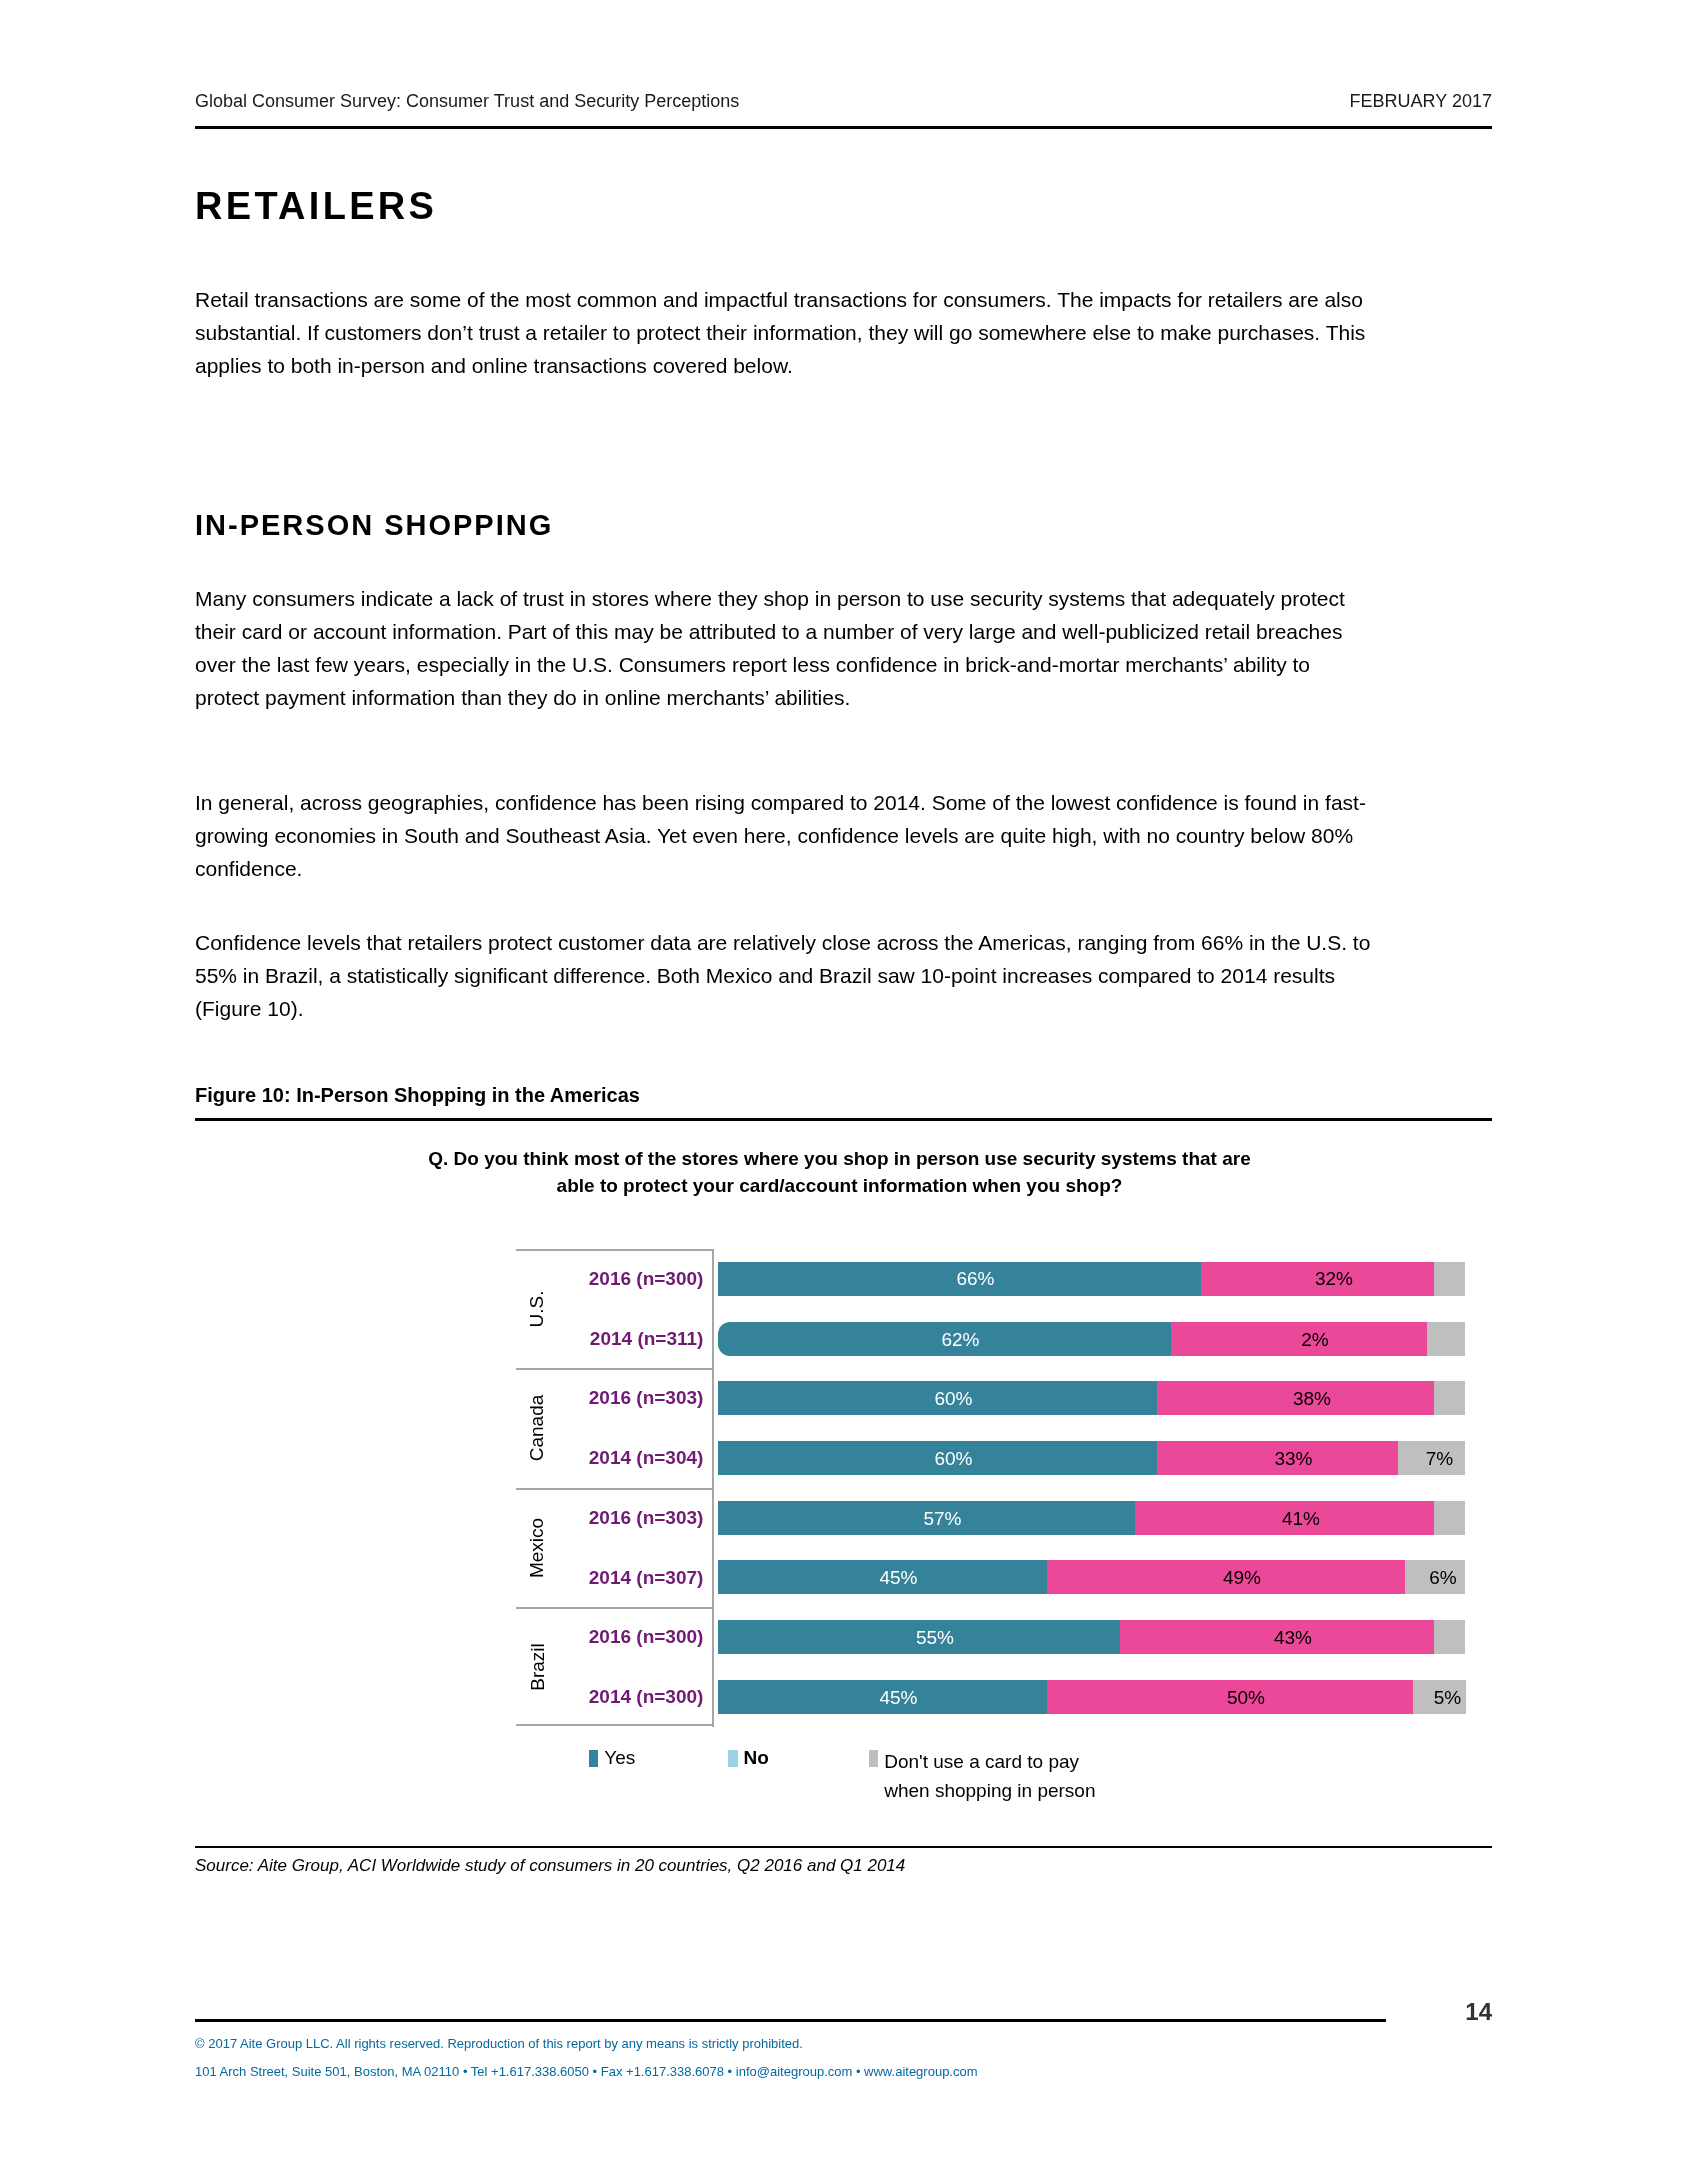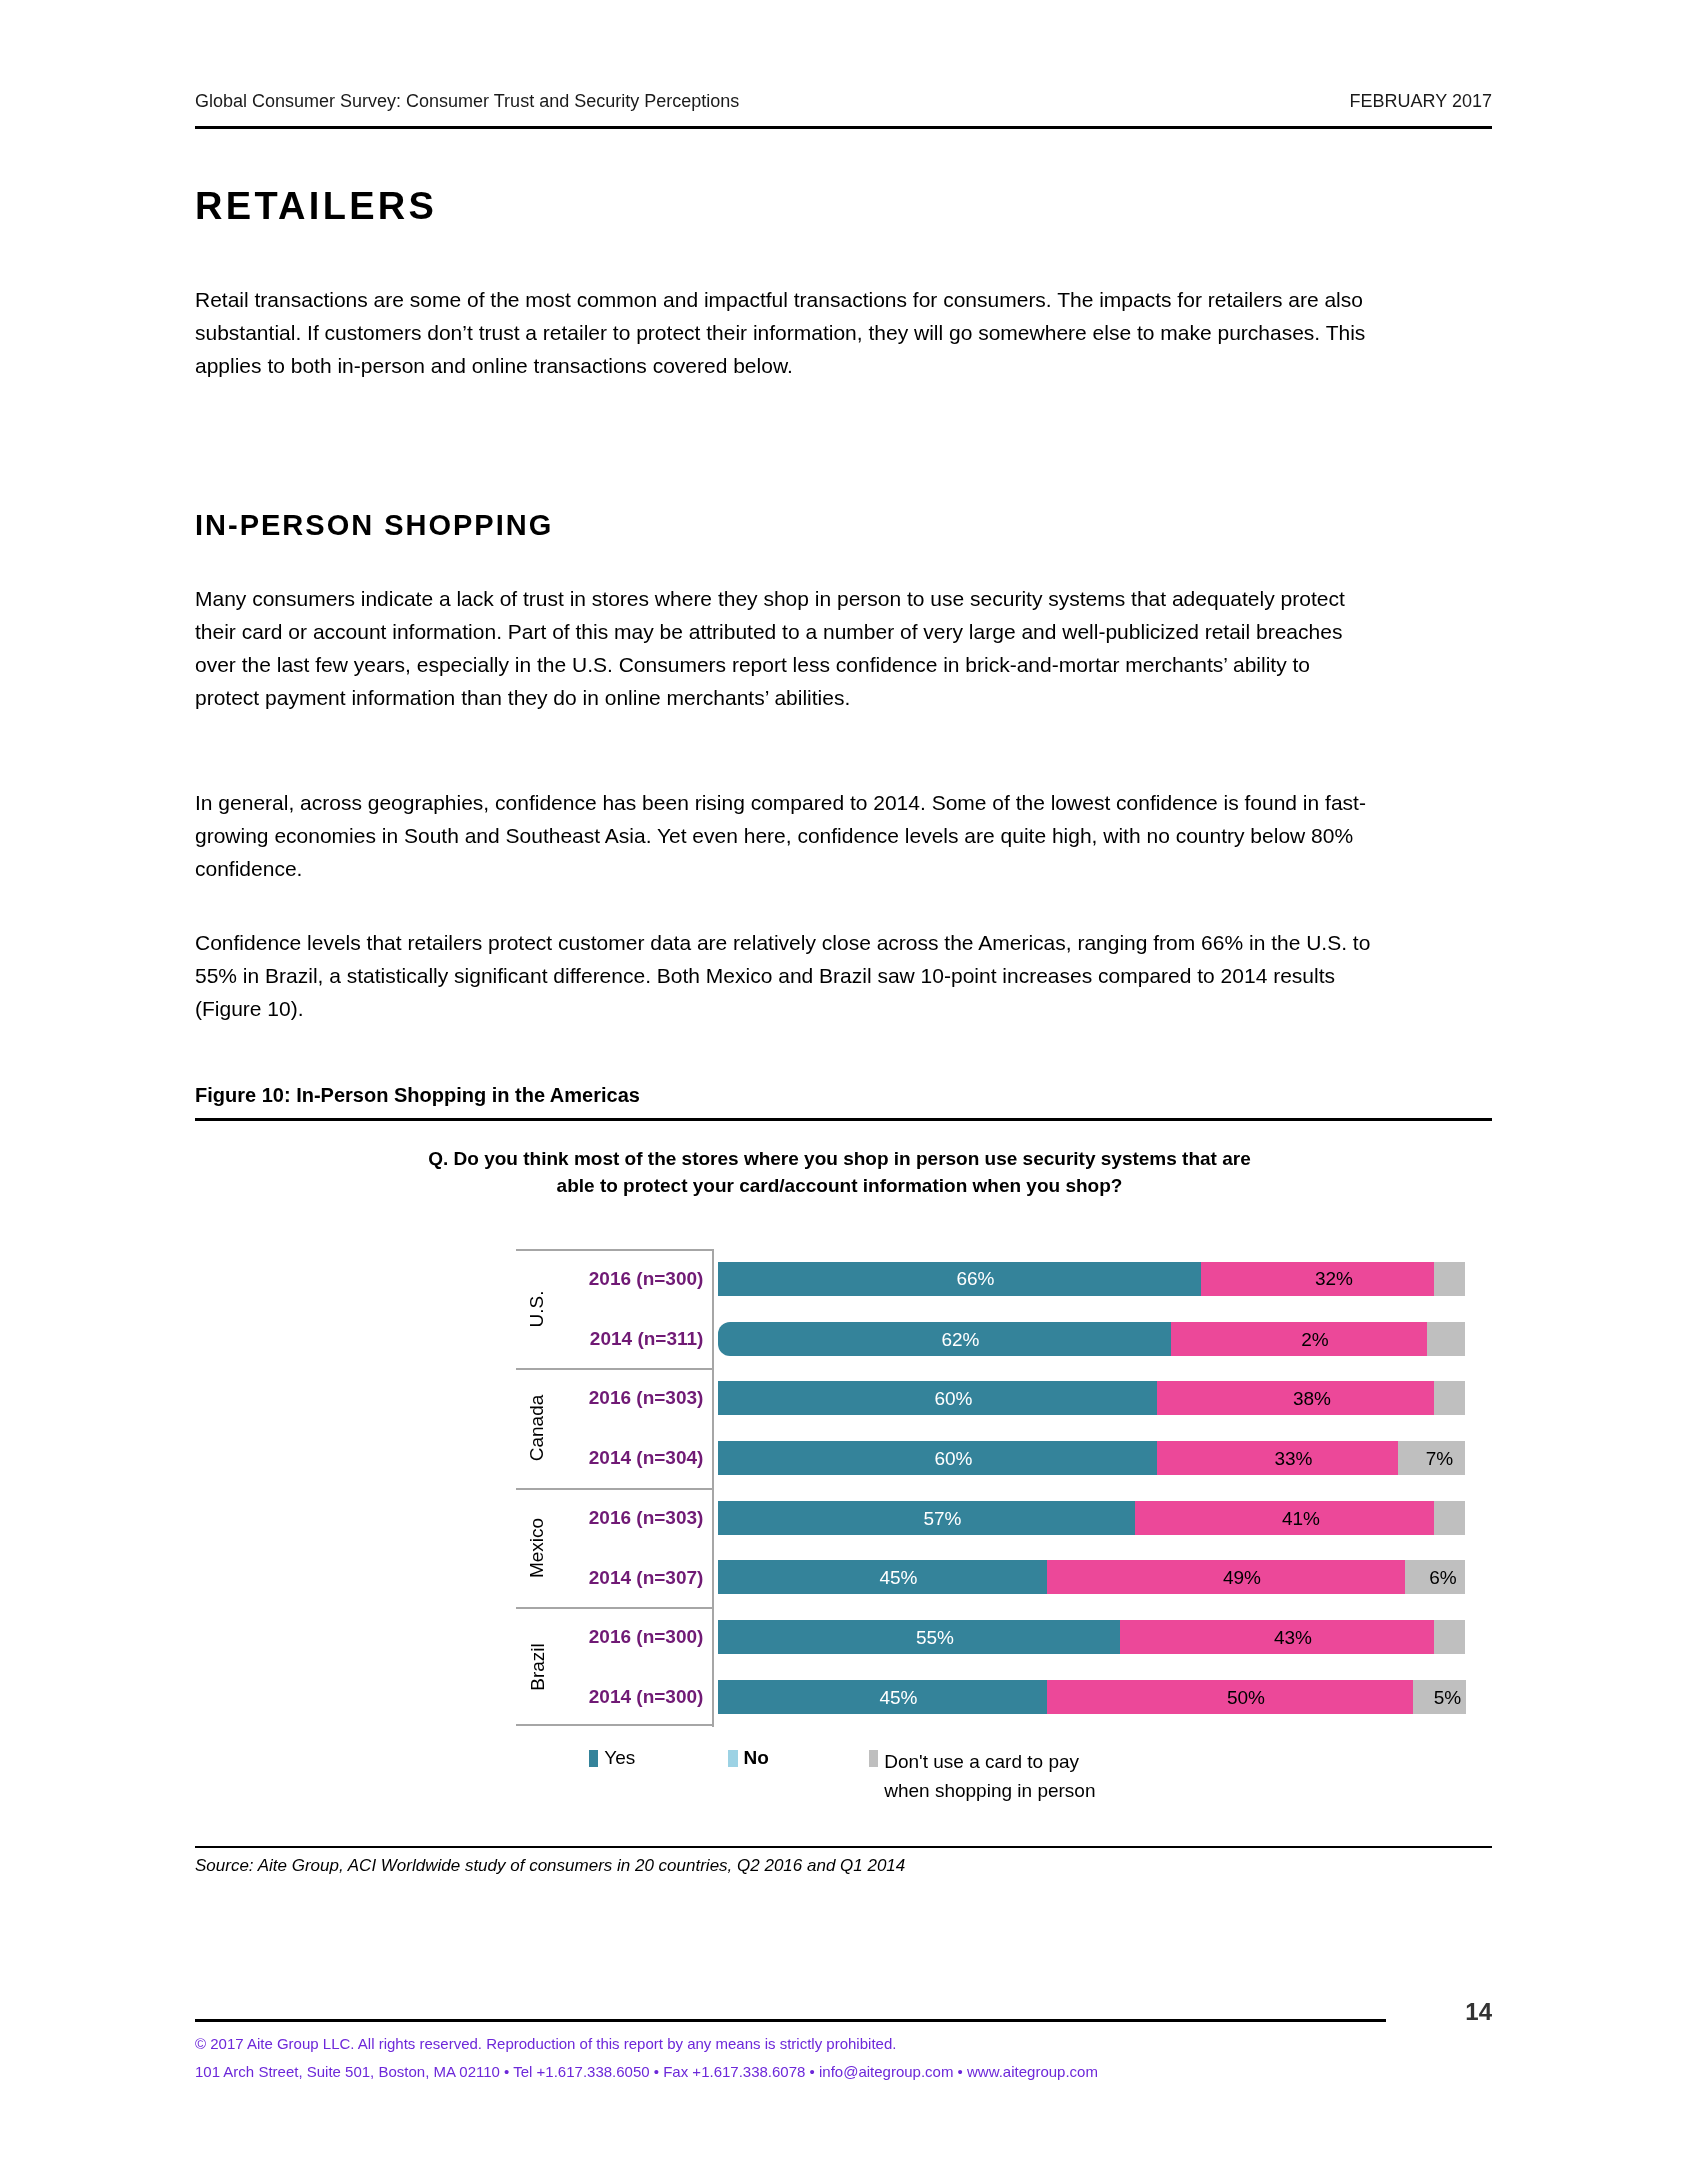--- a/index.html
+++ b/index.html
@@ -126,21 +126,21 @@
   .lg-yes { margin-right:93px; }
   .lg-no  { margin-right:100px;font-weight:bold; }
   .lg-na-txt { line-height:29px; }
 
   
   .ftr-rule {
     position:absolute; left:195px; top:2019px; width:1191px; height:2.6px; background:#000;
   }
   .ftr {
     position:absolute; left:195px; top:2030px;
-    font-size:15px; line-height:28px; color:#6d28d9;
+    font-size:13px; line-height:28px; color:#0369a1;
   }
   .pageno {
     position:absolute; right:195px; top:1998px;
     font-size:24px; font-weight:bold; color:#333;
   }
 </style>
 </head>
 <body>
 
 <div class="page">

